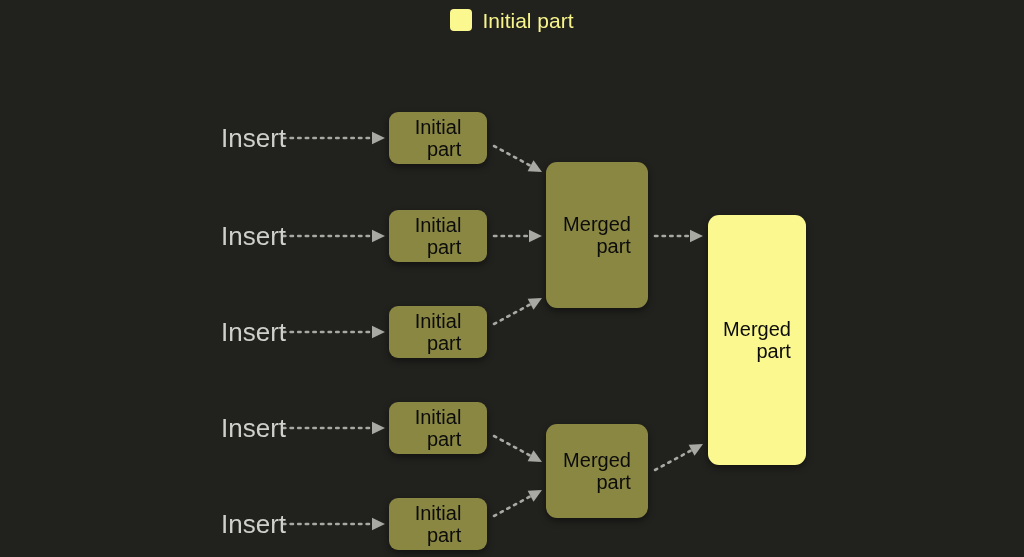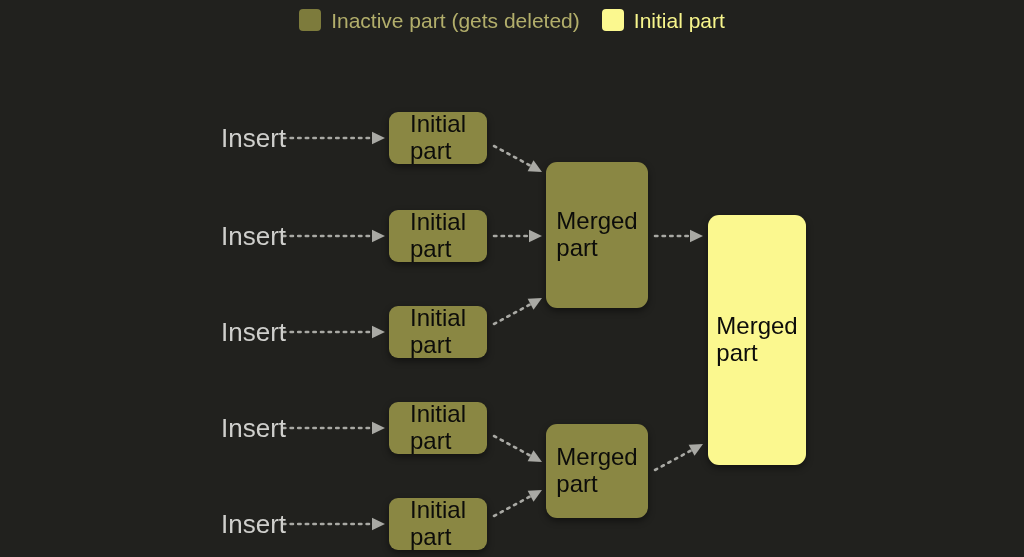--- a/index.html
+++ b/index.html
@@ -53,23 +53,23 @@
   .legend-label.inactive { color: #b2ae6b; }
   .legend-label.active   { color: #f7f58c; }
 
   
   .node {
     position: absolute;
     box-sizing: border-box;
     display: flex;
     align-items: center;
     justify-content: center;
-    text-align: left;
+    text-align: right;
     color: #0c0c0a;
-    font-size: 24px;
+    font-size: 20px;
     line-height: 1.12;
     border-radius: 9px;
     box-shadow: 0 3px 7px rgba(0,0,0,0.45);
     white-space: pre-line;
   }
   .node.inactive { background: #8a8743; }
   .node.active   { background: #fbf88f; }
   .node.merged   { border-radius: 11px; }
 
   
@@ -99,24 +99,20 @@
     fill: none;
   }
   .arrow-head { fill: #a9a9a4; }
 </style>
 </head>
 <body>
 
 <div id="canvas" style="background: rgb(33, 33, 30);">
 
   <div class="legend">
-    <div class="legend-entry">
-      <span class="swatch swatch-inactive"></span>
-      <span class="legend-label inactive">Inactive part (gets deleted)</span>
-    </div>
     <div class="legend-entry">
       <span class="swatch swatch-active"></span>
       <span class="legend-label active">Initial part</span>
     </div>
   </div>
 
   <svg id="arrows" viewBox="0 0 1024 557" xmlns="http://www.w3.org/2000/svg">
       <g>
         <line class="arrow-line" x1="283" y1="138" x2="372" y2="138" stroke="#a9a9a4"></line>
         <polygon class="arrow-head" points="385,138 372,144.2 372,131.8" fill="#a9a9a4"></polygon>

